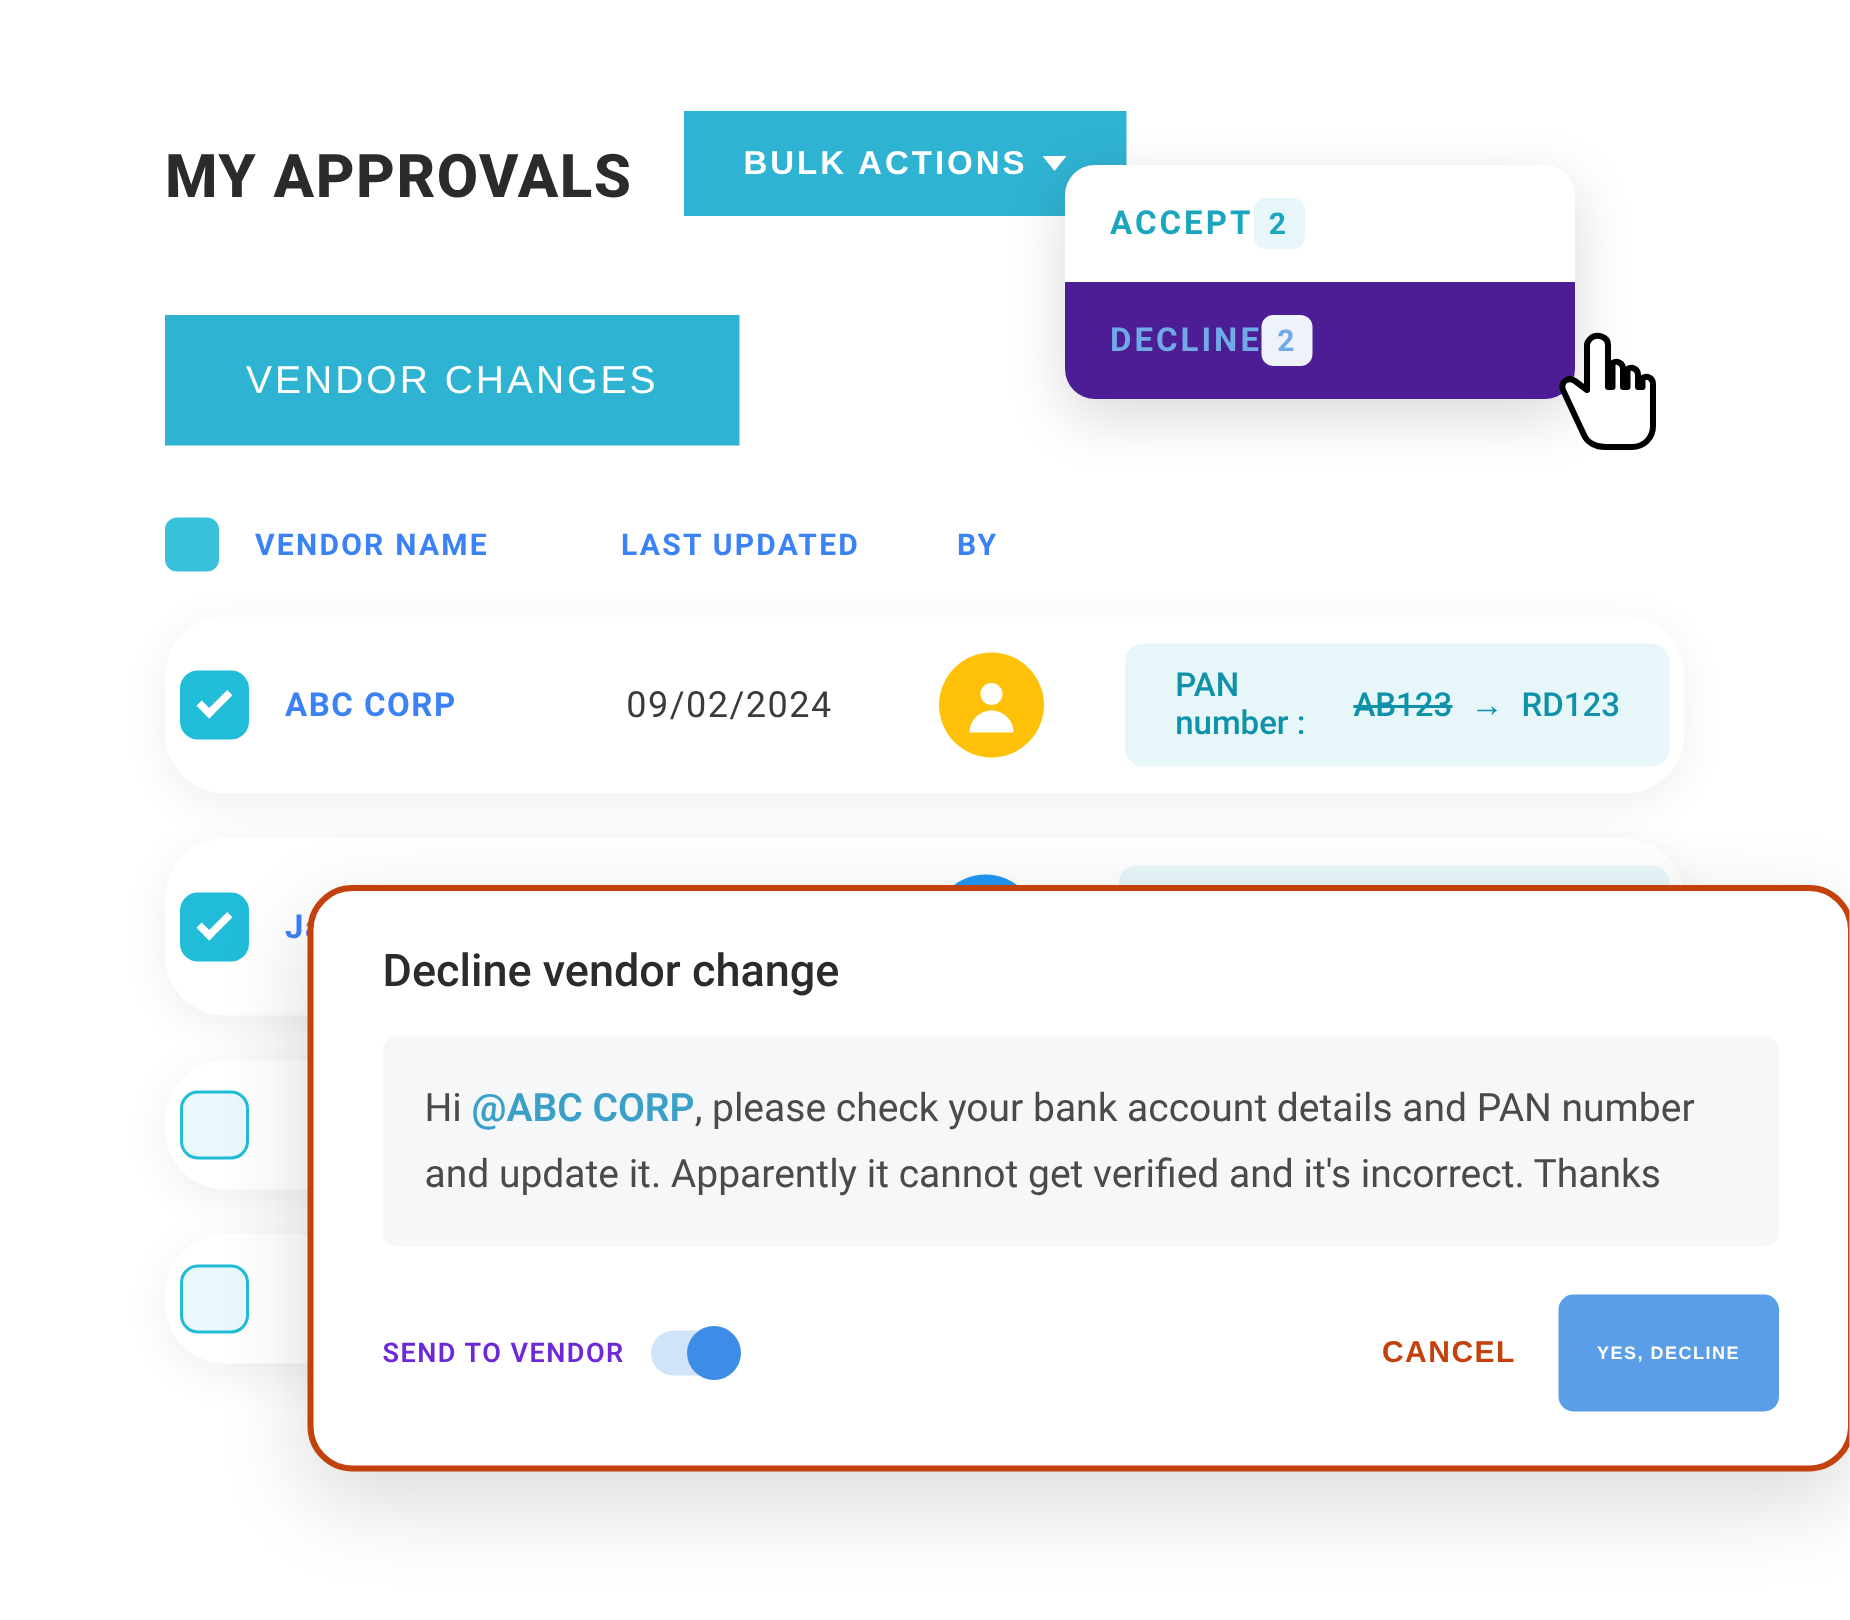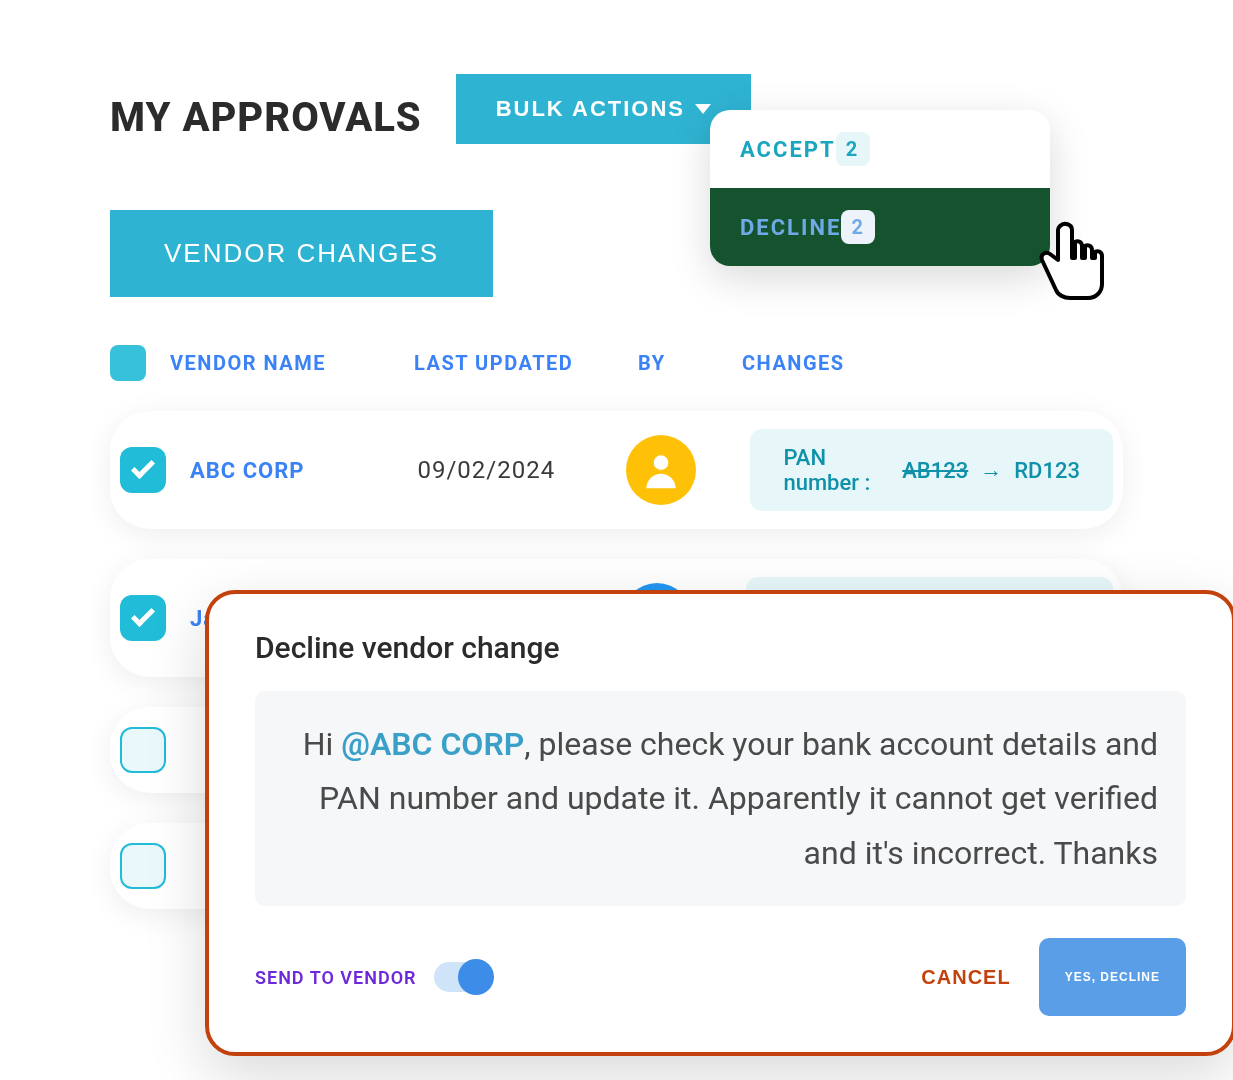--- a/index.html
+++ b/index.html
@@ -160,21 +160,21 @@
     display: flex;
     justify-content: flex-start;
     align-items: center;
     padding: 22px 30px;
     font-size: 22px;
     font-weight: 700;
     letter-spacing: 2px;
     cursor: pointer;
   }
   .popover-item.accept { color: #1aa6bf; }
-  .popover-item.decline { color: #6fa9e6; background: #14532d; }
+  .popover-item.decline { color: #6fa9e6; background: #4c1d95; }
   .badge {
     background: #eef3fb;
     color: #6fa9e6;
     font-weight: 700;
     width: 34px; height: 34px;
     border-radius: 8px;
     display: flex; align-items: center; justify-content: center;
     font-size: 20px;
   }
   .popover-item.accept .badge { background: #e6f6f9; color: #1aa6bf; }
@@ -203,24 +203,23 @@
   .dialog-title {
     font-size: 30px;
     font-weight: 500;
     color: #2b2b2b;
     margin-bottom: 26px;
   }
   .dialog-body {
     background: #f5f7f9;
     border-radius: 10px;
     padding: 26px 28px;
-    font-size: 32px;
+    font-size: 26px;
     color: #4a4a4a;
     line-height: 1.7;
-    text-align: right;
   }
   .mention { color: #3aa0c8; font-weight: 600; }
   .dialog-footer {
     display: flex;
     align-items: center;
     justify-content: space-between;
     margin-top: 32px;
   }
   .send-wrap {
     display: flex;
@@ -281,21 +280,20 @@
 
   <div>
     <button class="tab-vendor-changes">VENDOR CHANGES</button>
   </div>
 
   <div class="table-head">
     <div class="head-cb"></div>
     <div class="col-vendor">VENDOR NAME</div>
     <div class="col-updated">LAST UPDATED</div>
     <div class="col-by">BY</div>
-    <div class="col-changes">CHANGES</div>
   </div>
 
   
   <div class="row">
     <div class="checkbox checked">
       <div class="checkmark"></div>
     </div>
     <div class="vendor-name">ABC CORP</div>
     <div class="updated">09/02/2024</div>
     <div class="avatar yellow">

